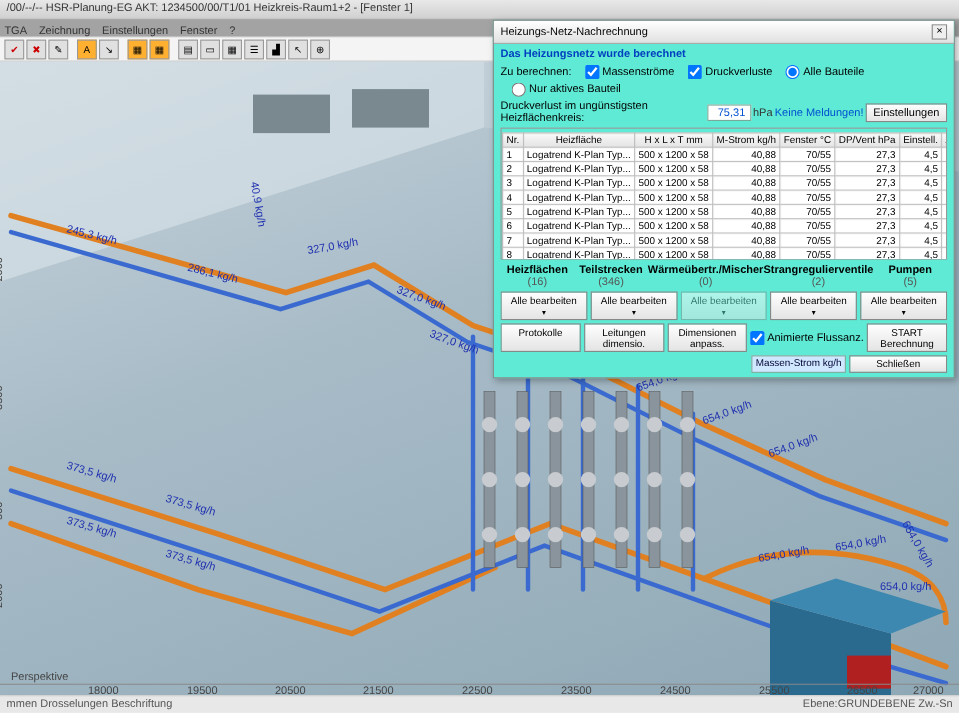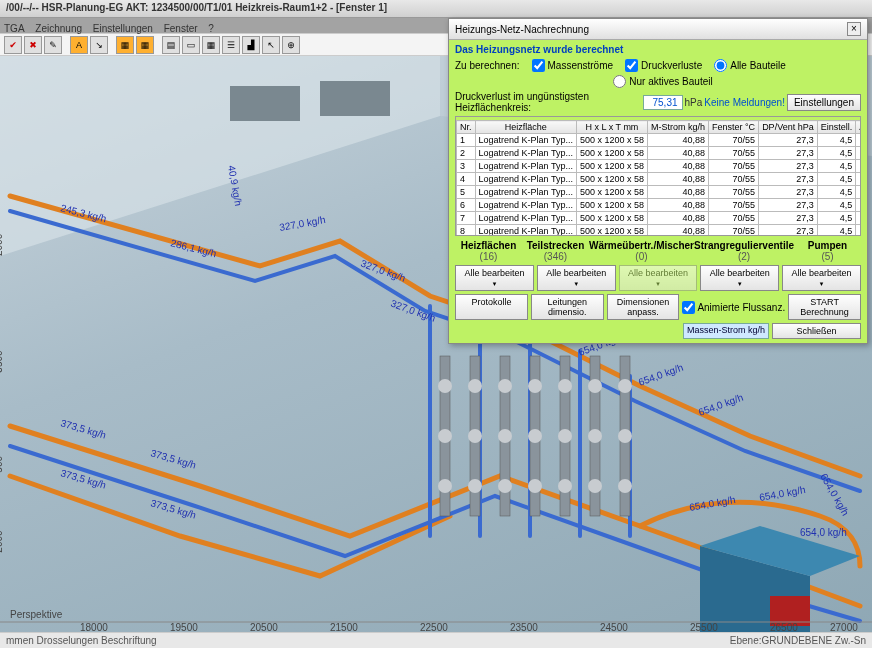--- a/index.html
+++ b/index.html
@@ -1,30 +1,30 @@
 <!DOCTYPE html>
 <html><head>
 <meta charset="utf-8">
 <style>
 * { box-sizing: border-box; margin: 0; padding: 0; font-family: Tahoma, Arial, sans-serif; font-size: 10px; }
 body { width: 872px; height: 648px; background: #f0f0f0; position: relative; overflow: hidden; }
 
-.title-bar { height: 18px; background: linear-gradient(#e8e8e8,#d0d0d0); padding: 2px 6px; font-size: 10px; color: #333; border-bottom: 1px solid #999; font-weight: bold; }
+.title-bar { height: 18px; background: linear-gradient(#e8e8e8,#d0d0d0); padding: 2px 6px; font-size: 10px; color: #333; border-bottom: 1px solid #999; }
 .menu-bar { height: 16px; background: #a3a3a3; padding: 5px 4px; font-size: 10px; color: #333; border-bottom: 1px solid #ccc; }
 .menu-bar span { margin-right: 8px; cursor: pointer; }
 .tool-bar { height: 22px; background: #f4f4f4; padding: 2px 4px; border-bottom: 1px solid #ccc; display: flex; align-items: center; gap: 2px; }
 .tool-bar .tb { width: 18px; height: 18px; background: #e0e0e0; border: 1px solid #999; display: inline-flex; align-items: center; justify-content: center; font-size: 9px; cursor: pointer; }
 .tool-bar .sep { width: 4px; }
 
 .viewport { position: absolute; top: 56px; left: 0; right: 0; bottom: 16px; background: linear-gradient(160deg,#c8d4dc 0%,#a8bcc8 40%,#8fa8b5 100%); overflow: hidden; }
 .viewport svg { width: 100%; height: 100%; }
 
 .status-bar { position: absolute; bottom: 0; left: 0; right: 0; height: 16px; background: #e8e8e8; border-top: 1px solid #ccc; font-size: 9px; color: #555; padding: 2px 6px; display: flex; justify-content: space-between; }
 
-.dialog { position: absolute; top: 18px; right: 4px; width: 420px; background: #bef264; border: 1px solid #888; box-shadow: 2px 2px 6px rgba(0,0,0,.3); }
+.dialog { position: absolute; top: 18px; right: 4px; width: 420px; background: #5eead4; border: 1px solid #888; box-shadow: 2px 2px 6px rgba(0,0,0,.3); }
 .dlg-title { background: linear-gradient(#fff,#e0e0e0); padding: 3px 6px; font-size: 11px; display: flex; justify-content: space-between; align-items: center; border-bottom: 1px solid #aaa; }
 .dlg-title .close { width: 14px; height: 14px; border: 1px solid #888; background: #eee; text-align: center; line-height: 12px; cursor: pointer; }
 .dlg-body { padding: 4px 6px; }
 .dlg-msg { color: #0040c0; font-weight: bold; font-size: 10px; margin-bottom: 4px; }
 .dlg-row { display: flex; align-items: center; gap: 2px; margin-bottom: 3px; font-size: 10px; }
 .dlg-row label { display: flex; align-items: center; gap: 3px; margin-left: 10px; }
 .dlg-row .val { border: 1px solid #7a9; background: #fff; padding: 1px 4px; color: #0050d0; min-width: 40px; text-align: right; }
 .dlg-row .unit { color: #333; }
 .dlg-row .link { color: #0050d0; cursor: pointer; }
 .dlg-btn { border: 1px solid #888; background: linear-gradient(#fefefe,#e4e4e4); padding: 2px 6px; font-size: 10px; cursor: pointer; min-width: 70px; text-align: center; }
@@ -213,21 +213,21 @@
         </label>
       <label>
           <input type="checkbox" checked="" style="">
           <span>Druckverluste</span>
         </label>
       <label class="radio">
           <input type="radio" checked="" style="">
           <span>Alle Bauteile</span>
         </label>
     </div>
-    <div class="dlg-row" style="justify-content:center">
+    <div class="dlg-row" style="justify-content:flex-start">
       <label class="radio">
           <input type="radio" style="">
           <span>Nur aktives Bauteil</span>
         </label>
     </div>
     <div class="dlg-row">
       <span style="flex:1">Druckverlust im ungünstigsten Heizflächenkreis:</span>
       <span class="val">75,31</span>
       <span class="unit">hPa</span>
       <span class="link">Keine Meldungen!</span>

